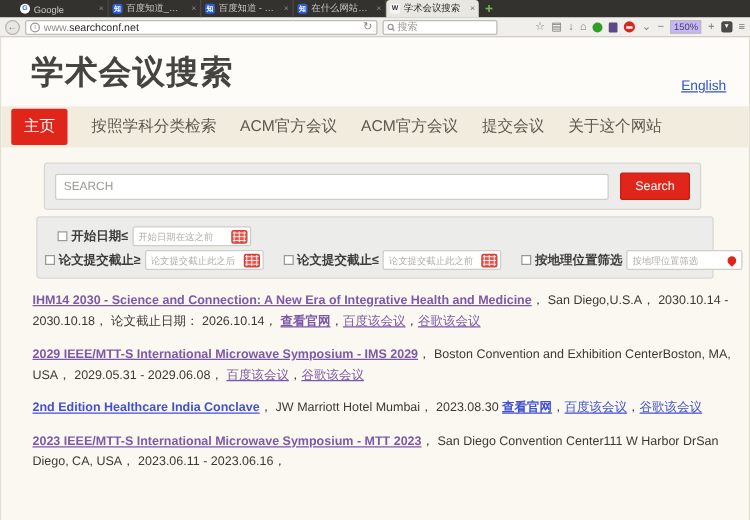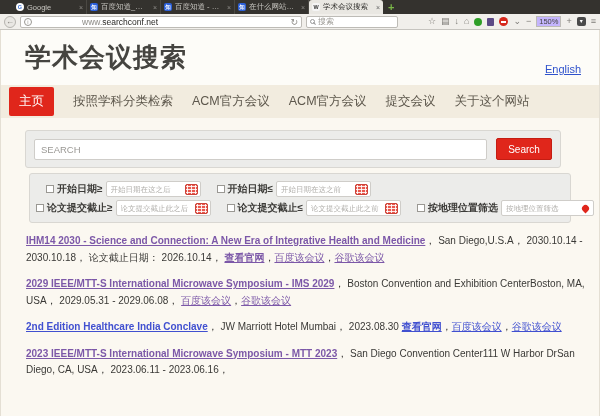--- a/index.html
+++ b/index.html
@@ -18,21 +18,21 @@
   .fav-google{background:#fff;border-radius:50%;color:#3b6fd4;}
   .fav-baidu{background:#2b5fd9;color:#fff;}
   .fav-searchconf{background:#f5f5f5;color:#333;}
   .newtab{color:#7ab648;font-weight:bold;font-size:11px;display:flex;align-items:center;padding:0 5px;}
 
   .toolbar{height:16px;background:#f1efeb;border-bottom:1px solid #c6c4bf;display:flex;align-items:center;padding:0 4px;gap:4px;flex:0 0 16px;}
   .nav-btn{width:12px;height:12px;border:1px solid #b6b4af;border-radius:50%;background:#e9e7e3;color:#7a7873;font-size:8px;line-height:10px;text-align:center;}
   .urlfield{flex:0 0 282px;height:12px;background:#fff;border:1px solid #bdbbb6;border-radius:2px;display:flex;align-items:center;padding:0 3px;gap:3px;font-size:8.5px;}
   .ident{width:8px;height:8px;border:1px solid #9a9893;border-radius:50%;color:#9a9893;font-size:6px;line-height:6px;text-align:center;flex:0 0 8px;}
   .url{flex:1;color:#2b2a27;white-space:nowrap;overflow:hidden;}
-  .url .pre{color:#8d8b86;margin-left:47px;}
+  .url .pre{color:#8d8b86;}
   .reload{color:#8d8b86;font-size:9px;}
   .searchfield{flex:0 0 92px;height:12px;background:#fff;border:1px solid #bdbbb6;border-radius:2px;display:flex;align-items:center;padding:0 3px;gap:3px;}
   .mag{width:5px;height:5px;border:1px solid #999;border-radius:50%;position:relative;flex:0 0 5px;}
   .mag::after{content:'';position:absolute;width:3px;height:1px;background:#999;transform:rotate(45deg);right:-2px;bottom:-1px;}
   .searchfield input{border:none;outline:none;width:100%;font-size:8px;color:#333;background:transparent;font-family:inherit;}
   .searchfield input::placeholder{color:#9a9893;}
   .tb-icons{display:flex;align-items:center;gap:5px;flex:1;justify-content:flex-end;}
   .ticon{font-size:9px;color:#7c7a75;line-height:1;}
   .dot-green{width:8px;height:8px;border-radius:50%;background:#2e9e27;}
   .sq-purple{width:7px;height:8px;background:#5c4a86;border-radius:1px;}
@@ -42,21 +42,21 @@
   .sq-dark{width:9px;height:9px;background:#4a4a4a;border-radius:2px;color:#fff;font-size:6px;line-height:9px;text-align:center;}
 
   
   .page{flex:1;background:#fbf8f1;border-left:1px solid #e4dfd4;border-right:1px solid #e4dfd4;overflow:hidden;position:relative;}
   .site-header{background:#fdfcf8;height:55px;position:relative;padding:10px 0 0 24px;}
   .site-title{font-size:26px;font-weight:bold;color:#454440;letter-spacing:1px;}
   .lang-link{position:absolute;right:18px;bottom:10px;font-size:11px;color:#2f52cc;text-decoration:underline;}
   .navbar{height:33px;background:#f2ecdf;display:flex;align-items:center;padding-left:8px;gap:19px;}
   .nav-item{font-size:12.5px;color:#5d574c;text-decoration:none;}
   .nav-item.active{background:#e0261b;color:#fff;padding:6px 10px;border-radius:2px;}
-  .search-panel{margin:12px 38px 0 24px;background:#ececea;border:1px solid #d9d7d2;border-radius:3px;padding:7px 8px;display:flex;align-items:center;}
+  .search-panel{margin:12px 38px 0 34px;background:#ececea;border:1px solid #d9d7d2;border-radius:3px;padding:7px 8px;display:flex;align-items:center;}
   .search-panel input{flex:1;height:21px;border:1px solid #cfcdc9;border-radius:2px;padding:0 6px;font-size:9.5px;color:#333;outline:none;font-family:inherit;}
   .search-panel input::placeholder{color:#9b9995;}
   .search-btn{margin-left:9px;width:56px;height:22px;background:#e0261b;border:1px solid #c41d13;color:#fff;font-size:10px;border-radius:2px;font-family:inherit;}
   .filter-panel{margin:5px 28px 0 28px;background:#ececea;border:1px solid #d9d7d2;border-radius:3px;padding:4px 6px 6px 6px;font-size:10px;}
   .f-row{display:flex;align-items:center;gap:16px;margin-top:3px;}
   .f-row.indent{padding-left:10px;}
   .f-group{display:flex;align-items:center;gap:3px;}
   .cb{width:8px;height:8px;border:1px solid #9a9893;background:#fff;flex:0 0 8px;}
   .f-label{font-weight:bold;color:#3c3b38;white-space:nowrap;}
   .f-inputwrap{display:flex;align-items:center;border:1px solid #cfcdc9;background:#fff;border-radius:2px;height:16px;padding:0 2px 0 4px;gap:2px;}
@@ -153,28 +153,20 @@
 
     <div class="search-panel">
       <input placeholder="SEARCH" style="">
       <button class="search-btn">Search</button>
     </div>
 
     <div class="filter-panel">
         <div class="f-row indent">
           <span class="f-group">
             <span class="cb"></span>
-            <span class="f-label">开始日期≥</span>
-            <span class="f-inputwrap">
-              <input placeholder="开始日期在这之后" style="">
-              <span class="cal"></span>
-            </span>
-          </span>
-          <span class="f-group">
-            <span class="cb"></span>
             <span class="f-label">开始日期≤</span>
             <span class="f-inputwrap">
               <input placeholder="开始日期在这之前" style="">
               <span class="cal"></span>
             </span>
           </span>
         </div>
         <div class="f-row">
           <span class="f-group">
             <span class="cb"></span>

